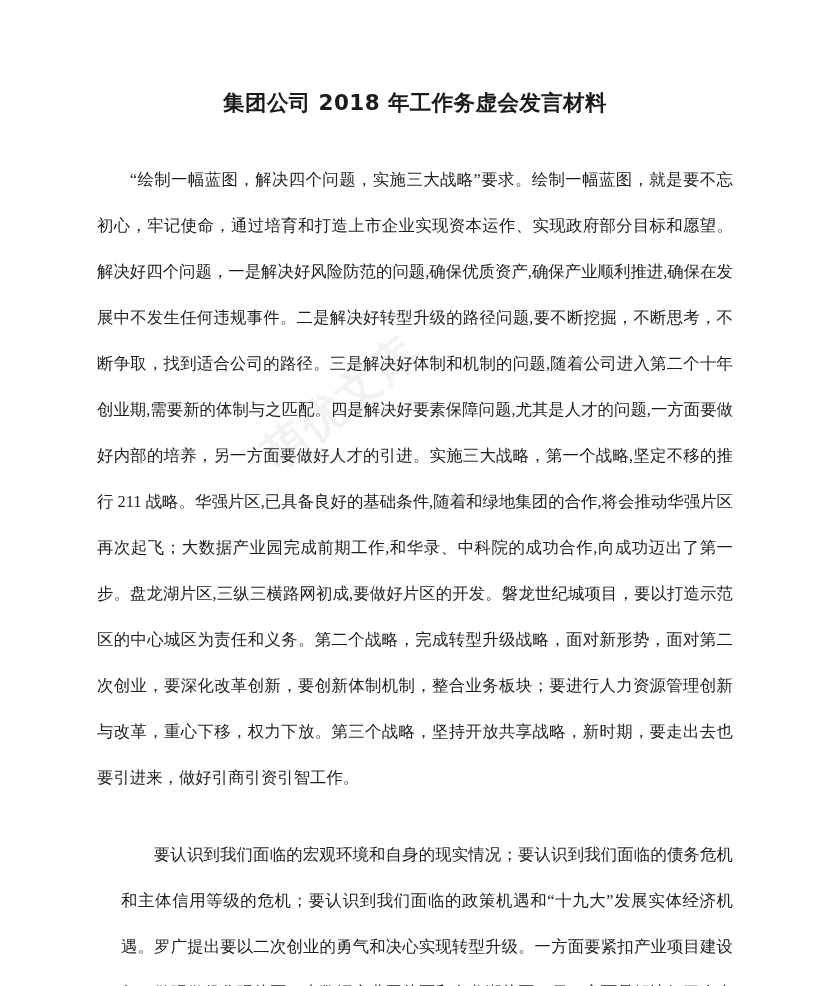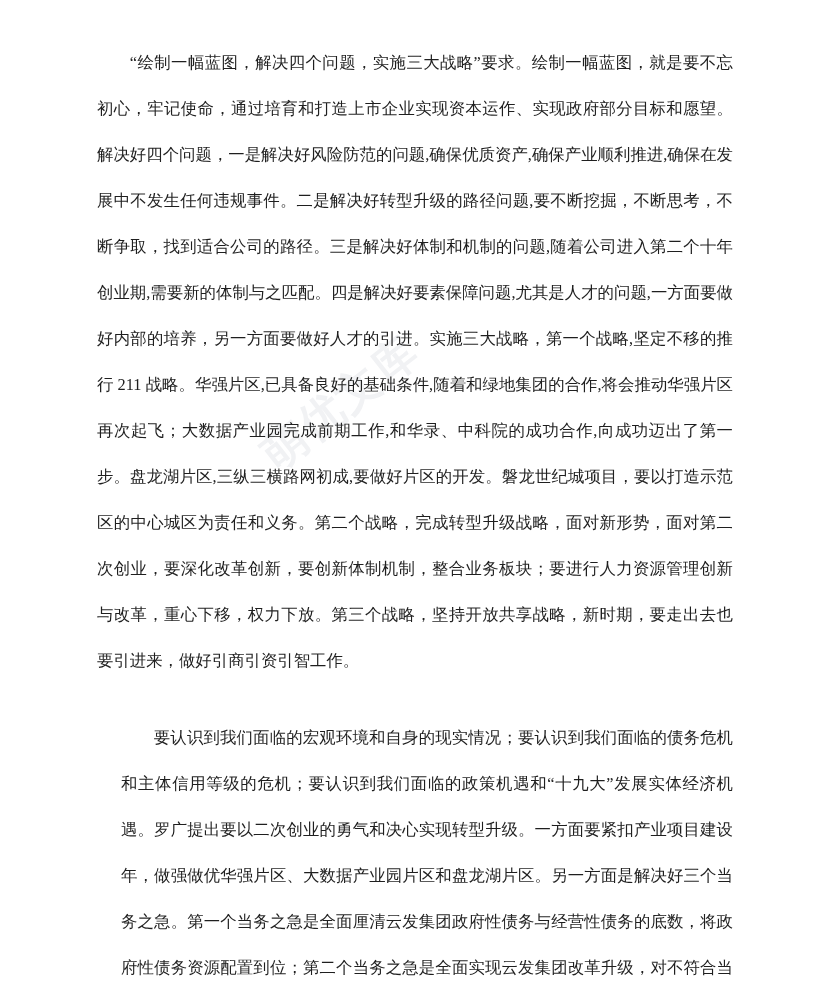--- a/index.html
+++ b/index.html
@@ -87,20 +87,21 @@
 <body>
 
 <div class="page">
 
   <div class="watermark-layer">
     <div class="watermark-text">萌优文库</div>
   </div>
 
   <div class="content">
 
+    <h1 class="doc-title">集团公司 2018 年工作务虚会发言材料</h1>
 
     <div class="body-block">
       <p class="para">“绘制一幅蓝图，解决四个问题，实施三大战略”要求。绘制一幅蓝图，就是要不忘初心，牢记使命，通过培育和打造上市企业实现资本运作、实现政府部分目标和愿望。解决好四个问题，一是解决好风险防范的问题,确保优质资产,确保产业顺利推进,确保在发展中不发生任何违规事件。二是解决好转型升级的路径问题,要不断挖掘，不断思考，不断争取，找到适合公司的路径。三是解决好体制和机制的问题,随着公司进入第二个十年创业期,需要新的体制与之匹配。四是解决好要素保障问题,尤其是人才的问题,一方面要做好内部的培养，另一方面要做好人才的引进。实施三大战略，第一个战略,坚定不移的推行 211 战略。华强片区,已具备良好的基础条件,随着和绿地集团的合作,将会推动华强片区再次起飞；大数据产业园完成前期工作,和华录、中科院的成功合作,向成功迈出了第一步。盘龙湖片区,三纵三横路网初成,要做好片区的开发。磐龙世纪城项目，要以打造示范区的中心城区为责任和义务。第二个战略，完成转型升级战略，面对新形势，面对第二次创业，要深化改革创新，要创新体制机制，整合业务板块；要进行人力资源管理创新与改革，重心下移，权力下放。第三个战略，坚持开放共享战略，新时期，要走出去也要引进来，做好引商引资引智工作。</p>
       <p class="para">要认识到我们面临的宏观环境和自身的现实情况；要认识到我们面临的债务危机和主体信用等级的危机；要认识到我们面临的政策机遇和“十九大”发展实体经济机遇。罗广提出要以二次创业的勇气和决心实现转型升级。一方面要紧扣产业项目建设年，做强做优华强片区、大数据产业园片区和盘龙湖片区。另一方面是解决好三个当务之急。第一个当务之急是全面厘清云发集团政府性债务与经营性债务的底数，将政府性债务资源配置到位；第二个当务之急是全面实现云发集团改革升级，对不符合当前工作的制度进行完善提升。第三个当务之急是全面树立各子公司经营性项目的主体责任意识，要实现集团虚拟化，项目公司实体化，集团各部门要为项目公司做好服务。</p>
     </div>
 
   </div>
 
 </div>
 

